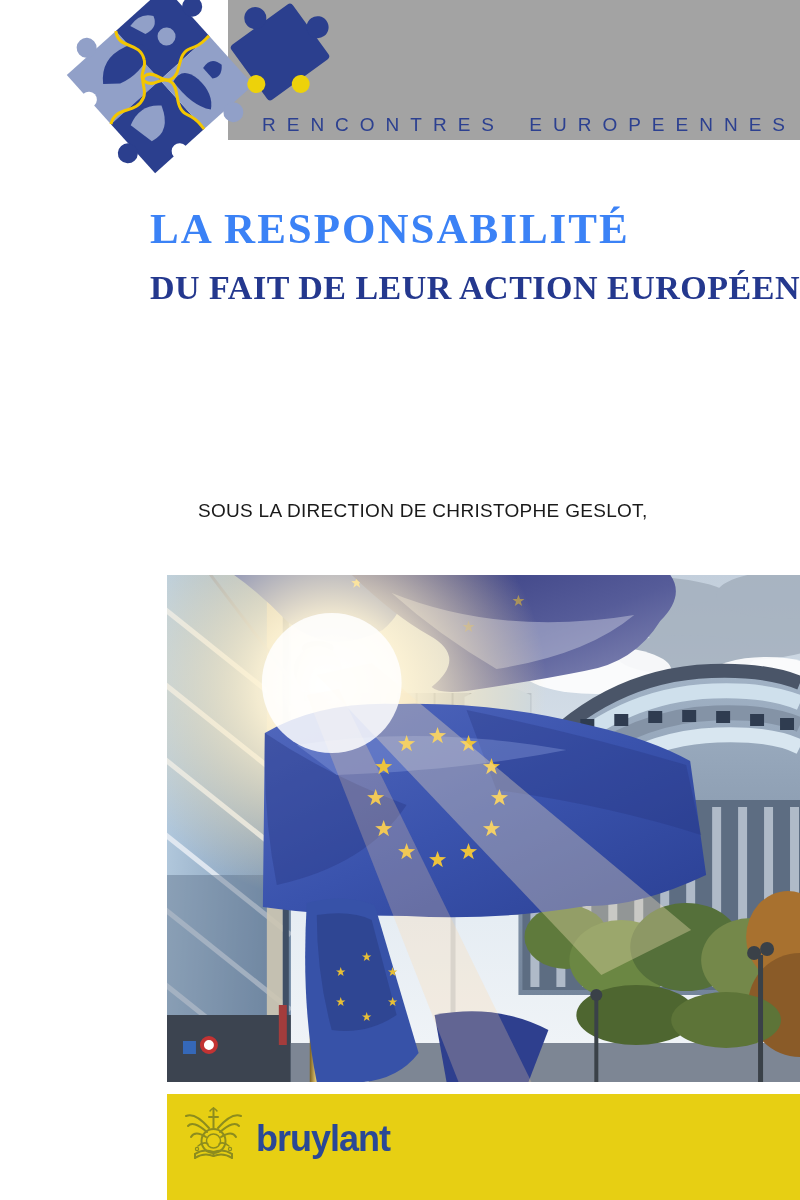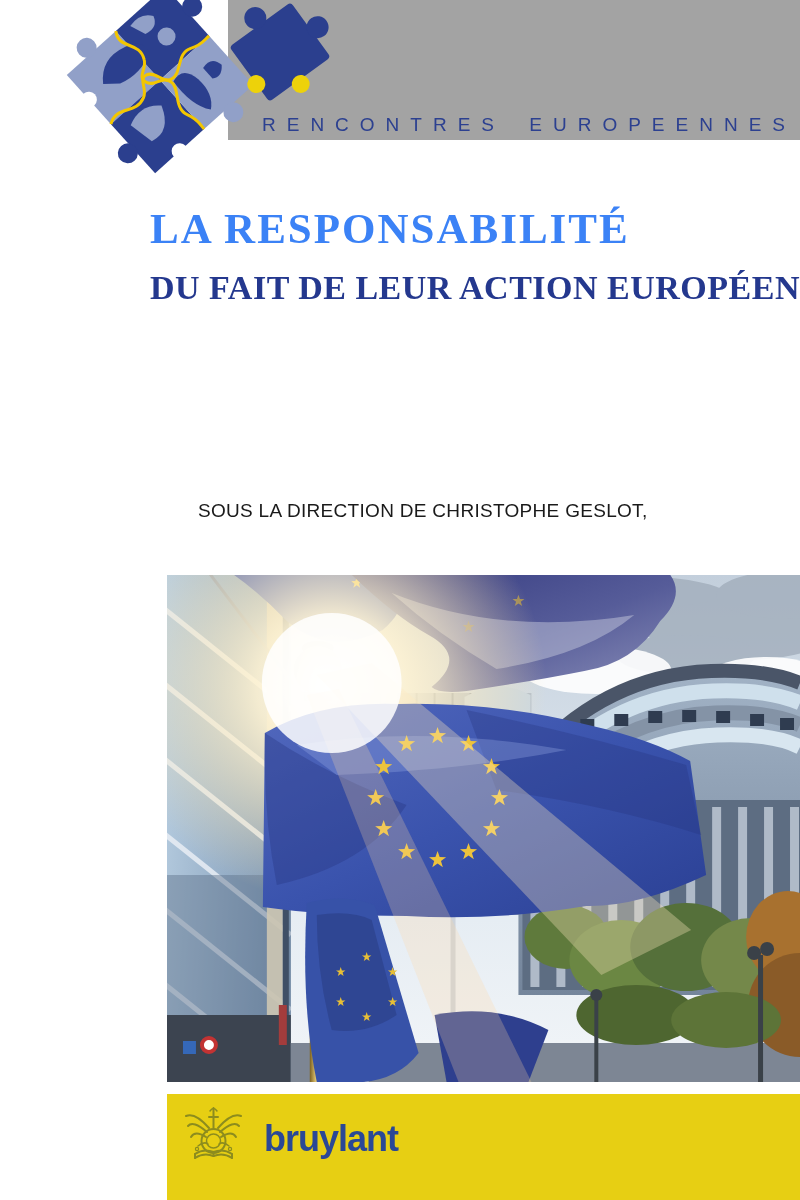--- a/index.html
+++ b/index.html
@@ -27,21 +27,21 @@
         font-size:19px;line-height:30px;letter-spacing:0.3px;color:#1A1A1A;margin-left:38px;}
   .authors div{white-space:nowrap;}
 
   
   .cover-photo{position:absolute;left:167px;top:575px;width:633px;height:507px;overflow:hidden;}
   .cover-photo svg{display:block;}
 
   
   .publisher-bar{position:absolute;left:167px;top:1094px;width:633px;height:106px;
         background:#E7CF13;display:flex;align-items:center;padding-left:16px;box-sizing:border-box;}
-  .publisher-inner{display:flex;align-items:center;gap:20px;transform:translateY(-8px);}
+  .publisher-inner{display:flex;align-items:center;gap:12px;transform:translateY(-8px);}
   .publisher-name{font-size:36px;font-weight:700;letter-spacing:-1px;color:#2A4896;}
 </style>
 </head>
 <body>
 
 <div class="page">
 
   <div class="top-band">
     <span class="collection-label">RENCONTRES EUROPEENNES</span>
   </div>

